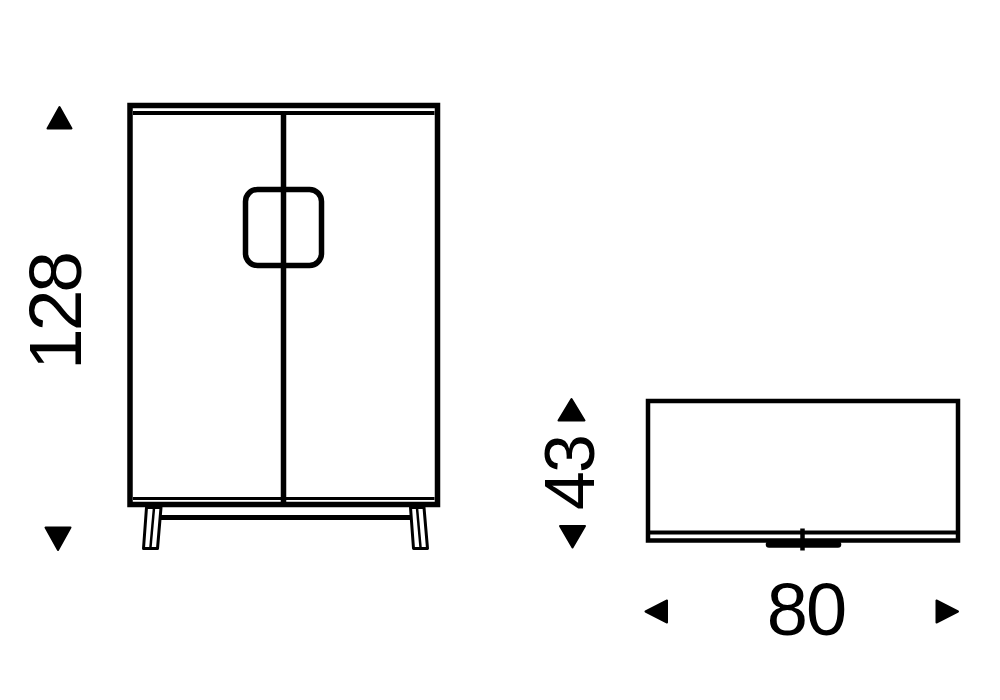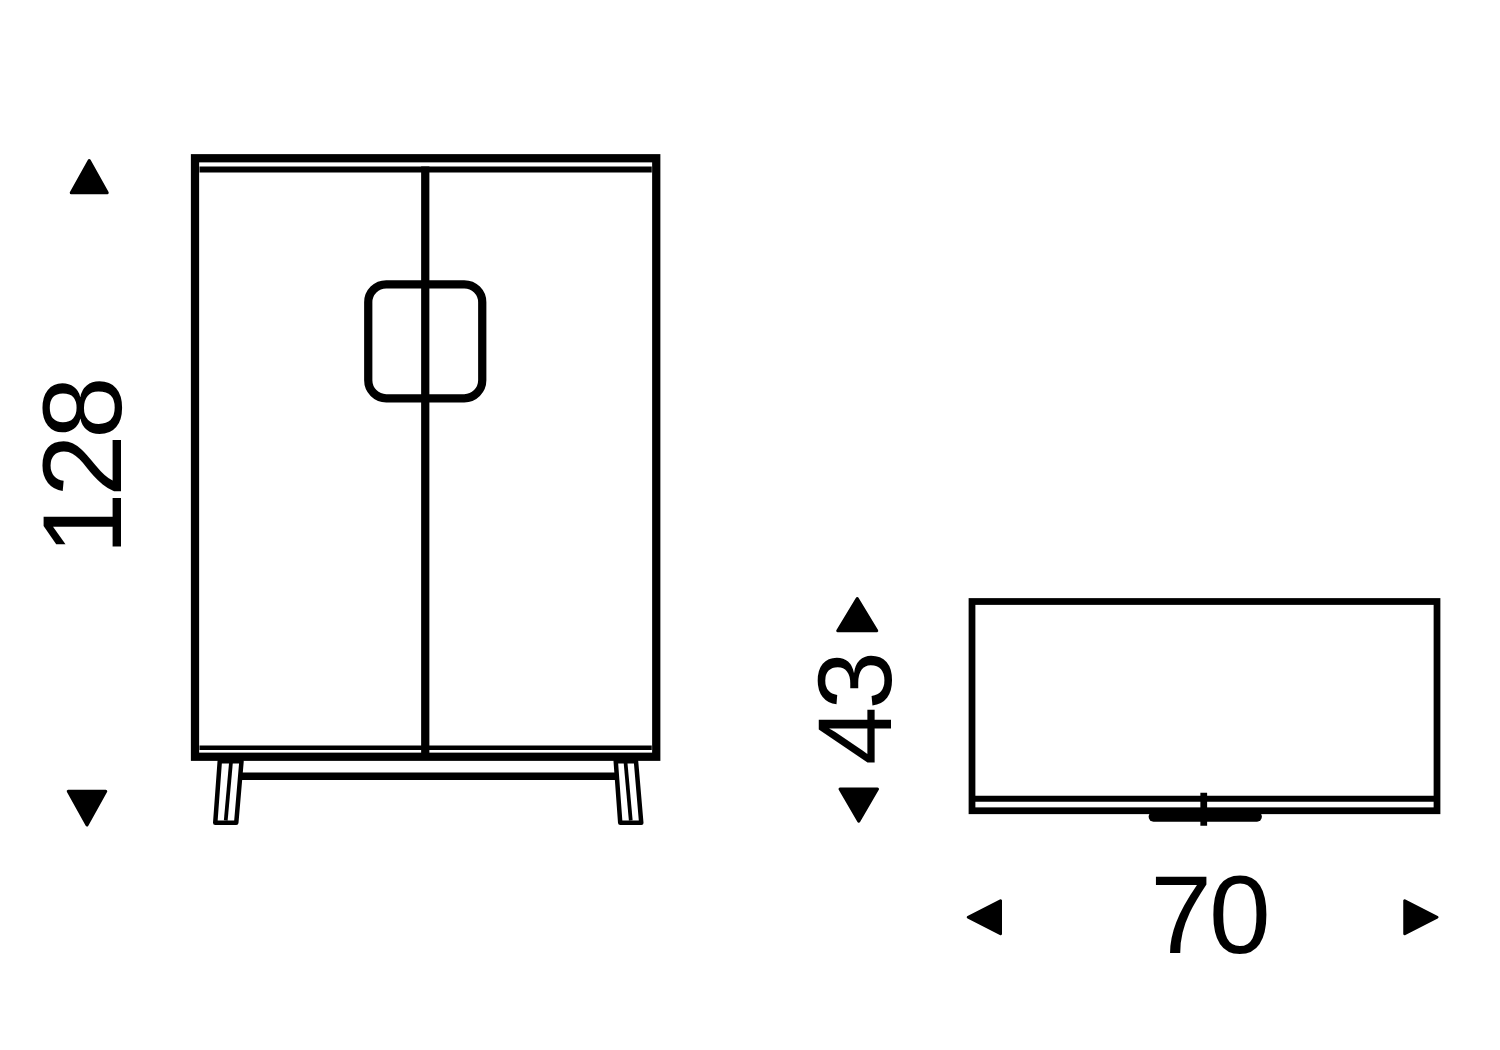--- a/index.html
+++ b/index.html
@@ -106,15 +106,15 @@
     <g fill="#000000" stroke="#000000" stroke-width="2" stroke-linejoin="round">
       <polygon points="645.5,611.5 667,600.5 667,622.5"></polygon>
       <polygon points="958,611.5 936.5,600.5 936.5,622.5"></polygon>
     </g>
   </svg>
 
   <div class="dim-label dim-height">128</div>
 
   <div class="dim-label dim-depth">43</div>
 
-  <div class="dim-label dim-width">70</div>
+  <div class="dim-label dim-width">80</div>
 
 </div>
 
 </body></html>

